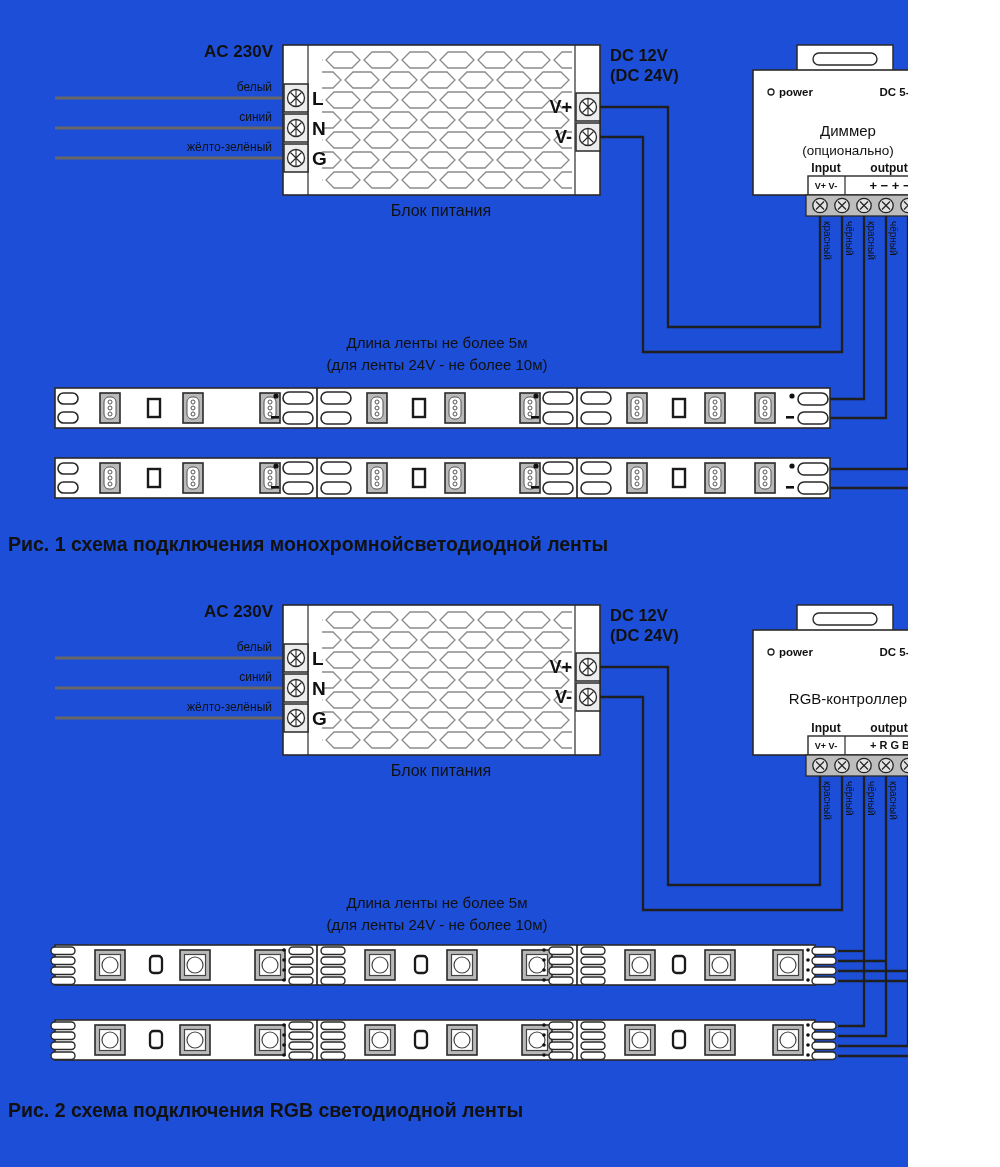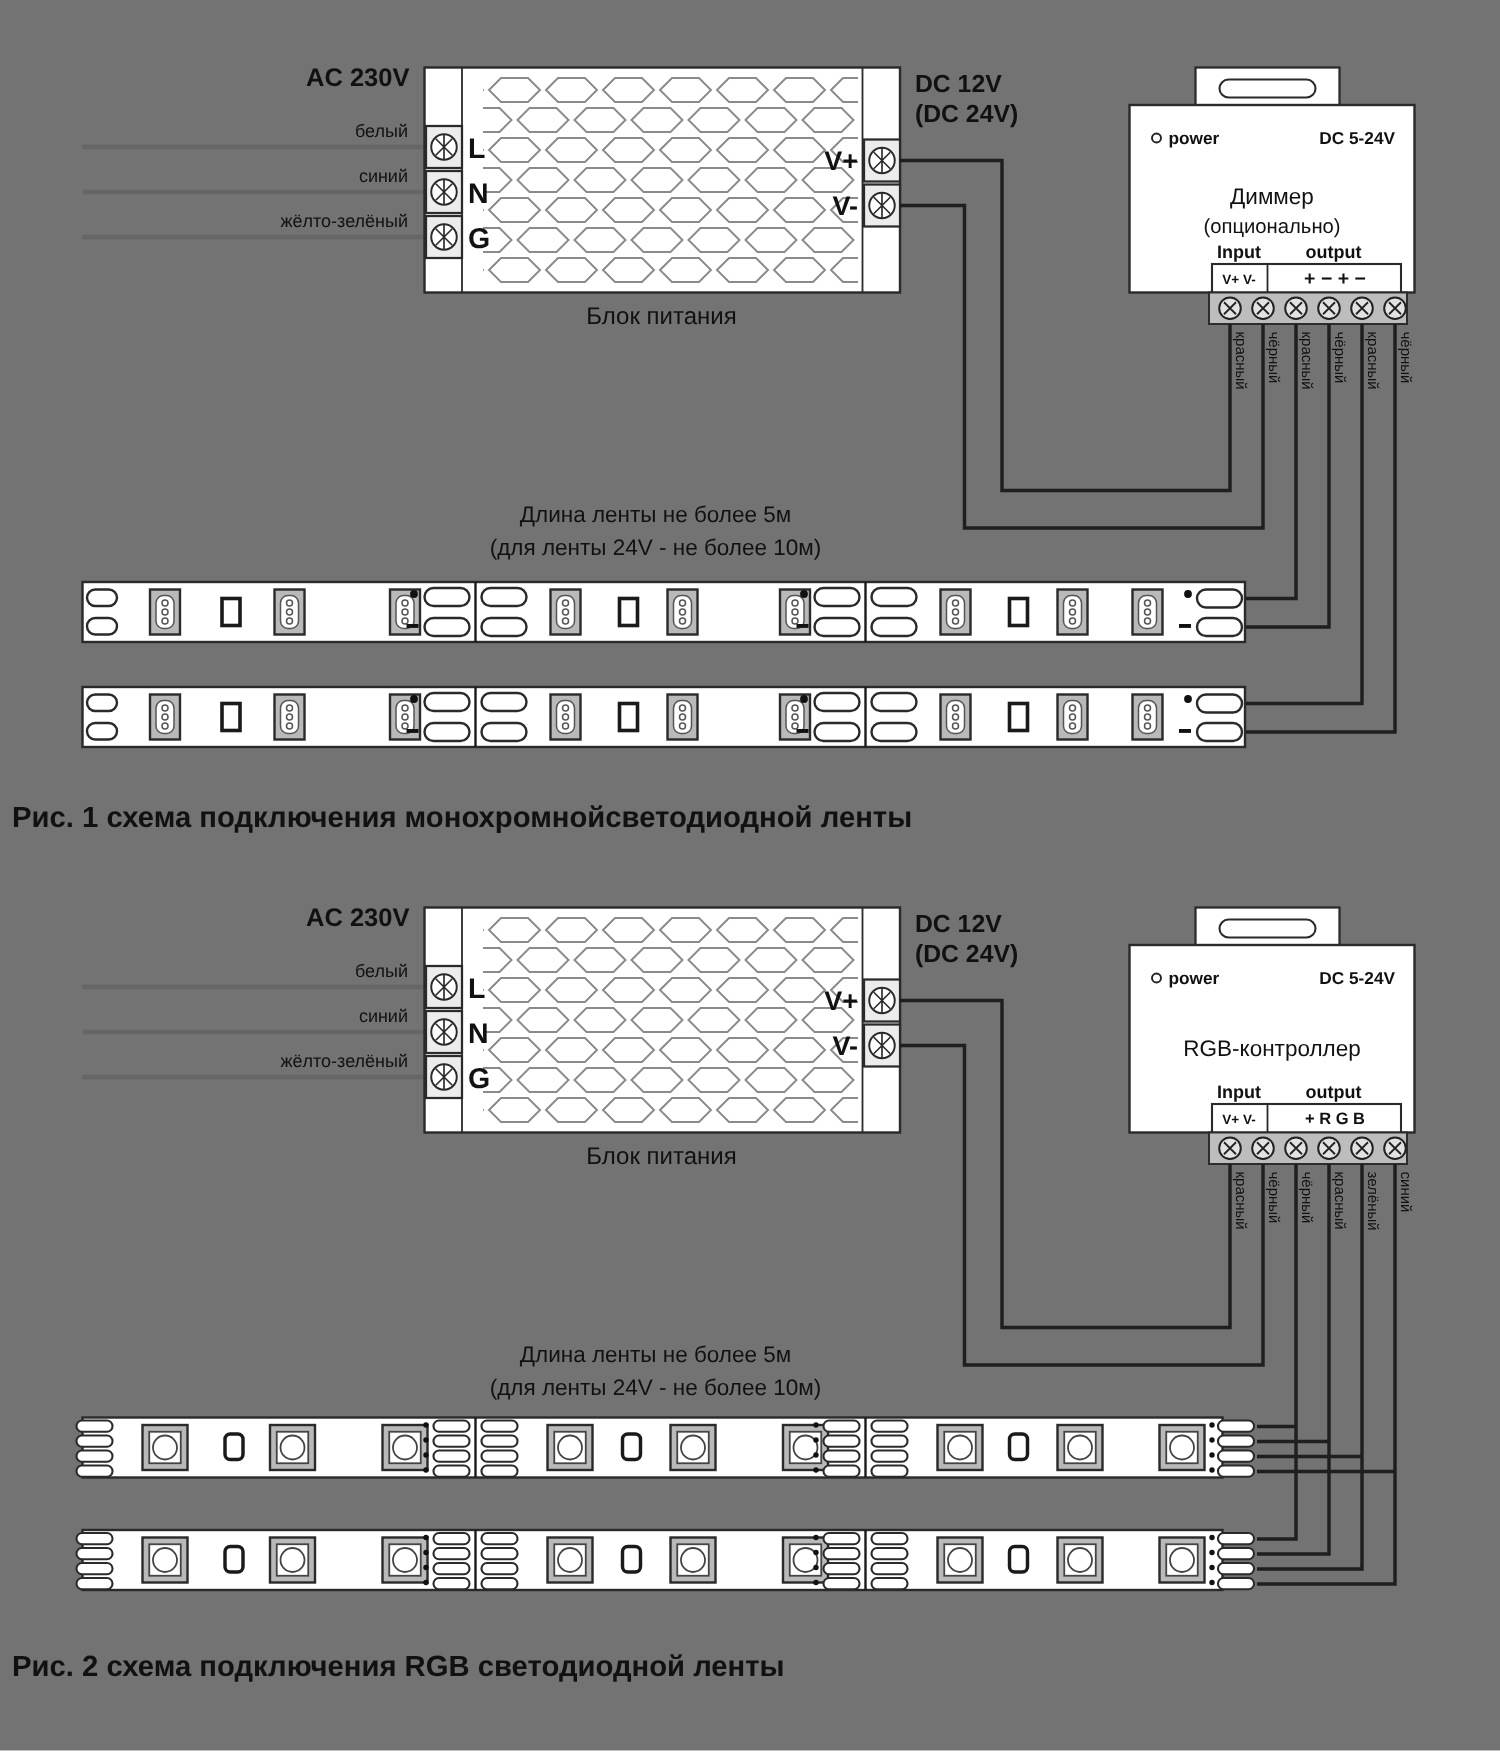--- a/index.html
+++ b/index.html
@@ -1,16 +1,16 @@
 <!DOCTYPE html>
 <html><head>
 <meta charset="utf-8">
 <style>
   html,body{margin:0;padding:0;background:#ffffff;}
-  #canvas{position:relative;width:1000px;height:1167px;background:#737373;overflow:hidden;}
+  #canvas{position:relative;width:908px;height:1167px;background:#1d4ed8;overflow:hidden;}
   svg{display:block;}
   svg text{font-family:"Liberation Sans", sans-serif;fill:#111;}
   .b{font-weight:bold;}
   .m{font-weight:500;}
 </style>
 </head>
 <body>
 
 <div id="canvas">
 

